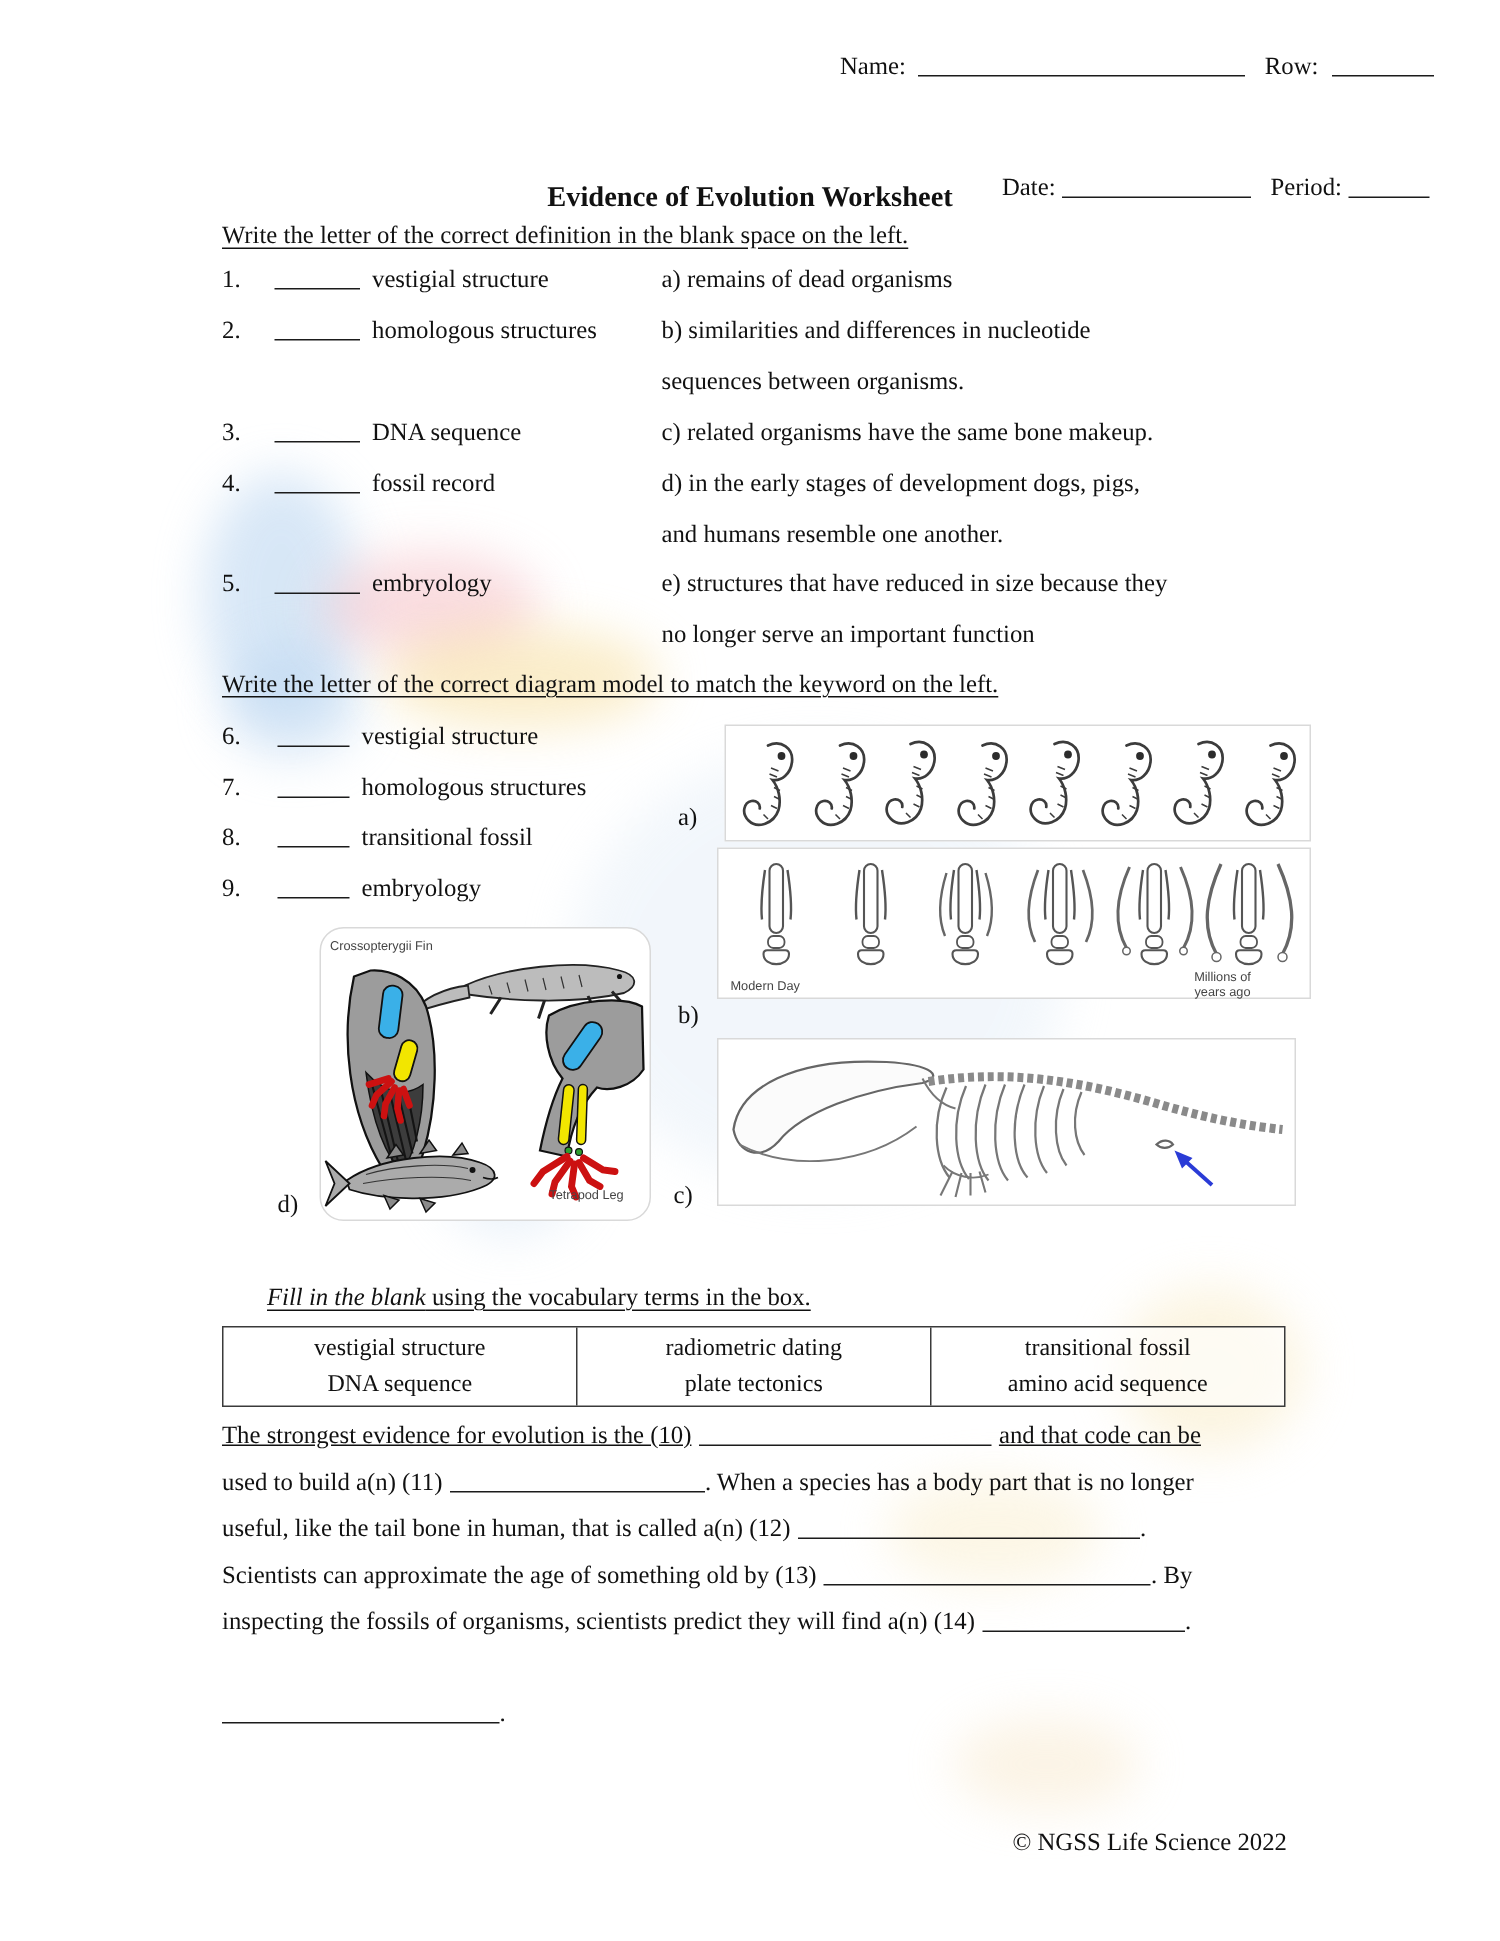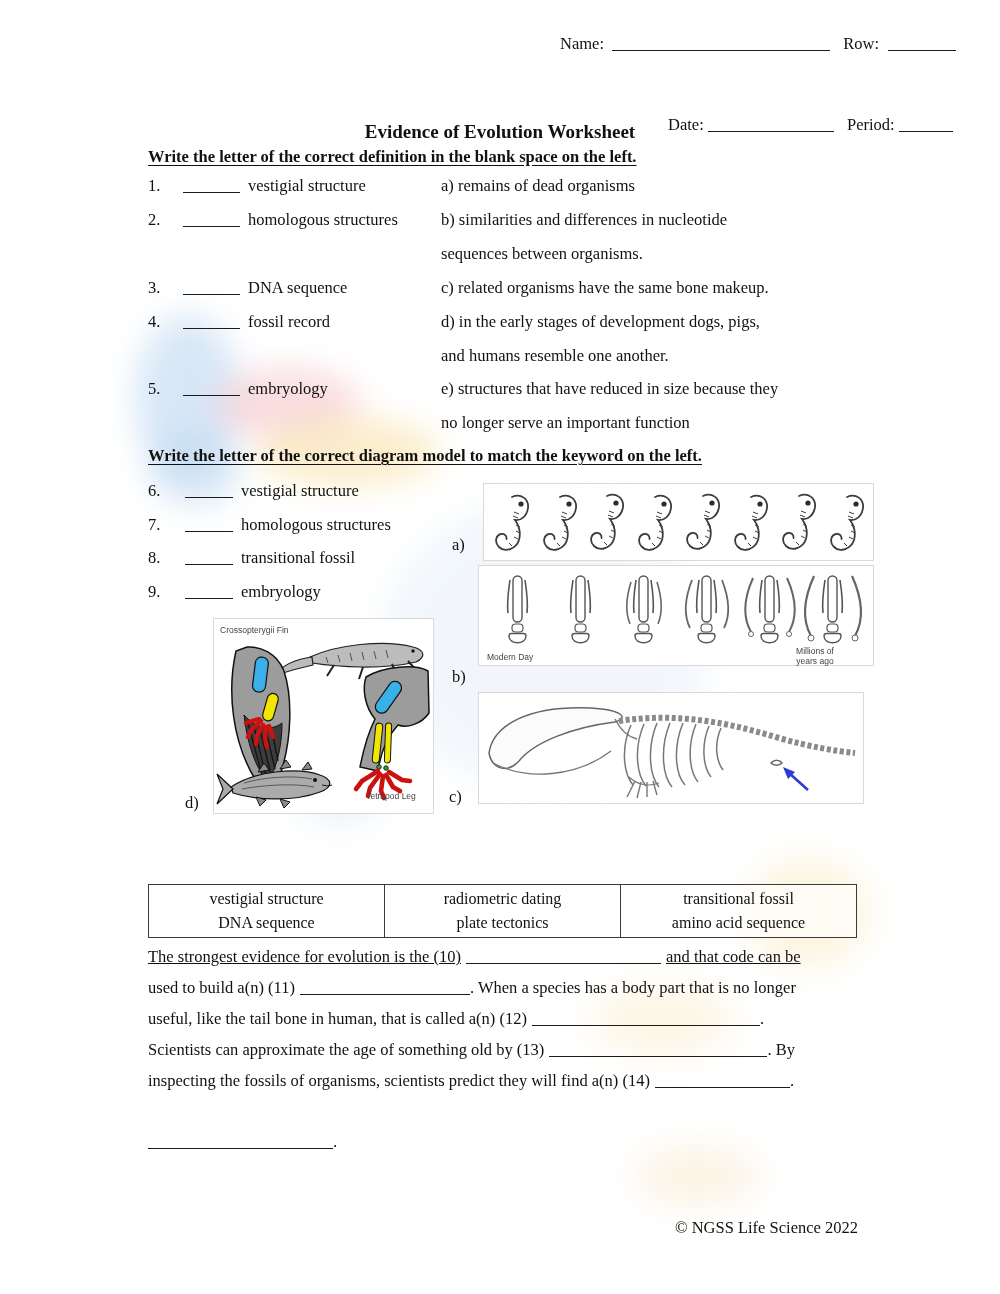--- a/index.html
+++ b/index.html
@@ -1,20 +1,20 @@
 <!DOCTYPE html>
 <html><head>
 <meta charset="utf-8">
 <style>
   html,body{margin:0;padding:0;background:#e8e8e8;}
   .page{position:relative;width:1000px;height:1294px;margin:0 auto;background:#ffffff;
         overflow:hidden;font-family:"Liberation Serif",serif;color:#111;}
   .abs{position:absolute;white-space:nowrap;font-size:16.5px;line-height:22px;}
   .title{position:absolute;left:0;width:100%;text-align:center;font-weight:bold;font-size:19px;}
-  .ul{text-decoration:underline;text-underline-offset:3px;font-weight:bold;}
+  .ul{text-decoration:underline;text-underline-offset:3px;}
   .it{font-style:italic;}
   .num{display:inline-block;width:35px;}
   .num2{display:inline-block;width:37px;}
   .bl{display:inline-block;border-bottom:1.5px solid #1b1b1b;height:13px;transform:translateY(2px);}
   .term{margin-left:8px;}
   .post{margin-left:5px;}
   .pre{margin-right:5px;}
   
   .blob{position:absolute;border-radius:50%;filter:blur(16px);pointer-events:none;}
   
@@ -182,21 +182,21 @@
       <path d="M 156,88 L 148,104 M 162,89 L 158,105 M 168,89 L 168,104 M 174,88 L 178,102" stroke="#777" stroke-width="1.4"></path>
       <path d="M 150,84 C 158,92 170,94 180,90" fill="none" stroke="#777" stroke-width="1.2"></path>
       <path d="M 292,70 c 4,-4 9,-3 11,0 c -3,3 -8,3 -11,0 Z" fill="none" stroke="#666" stroke-width="1.5"></path>
       <g>
         <line x1="329" y1="97" x2="310" y2="80" stroke="#2a3bd6" stroke-width="2.6"></line>
         <polygon points="304,74 316,79 309,86" fill="#2a3bd6"></polygon>
       </g>
     </svg>
   </div>
 
-  <div class="img-box" style="left:213px;top:618px;width:219px;height:194px;">
+  <div class="img-box" style="left:213px;top:618px;width:219px;height:194px;border-radius:16px;">
     <svg width="219" height="194" viewBox="0 0 219 194">
 
       <path d="M 96,38 C 122,26 170,20 199,28 C 211,31 212,38 202,43 C 168,51 124,48 98,44 Z" fill="#bcbcbc" stroke="#222" stroke-width="1.2"></path>
       <path d="M 98,38 C 80,40 68,47 59,57 C 71,53 85,49 99,46 Z" fill="#bcbcbc" stroke="#222" stroke-width="1.2"></path>
       <path d="M 120,46 l -7,11 M 149,48 l -4,12 M 178,45 l 5,11 M 194,42 l 8,9" stroke="#222" stroke-width="2" fill="none"></path>
       <circle cx="199" cy="32" r="1.7" fill="#111"></circle>
       <path d="M 112,38 l 2,6 M 124,36 l 2,7 M 136,34 l 2,8 M 148,33 l 2,8 M 160,32 l 2,8 M 172,31 l 2,8" stroke="#333" stroke-width="0.8"></path>
 
       <path d="M 22,32 C 13,72 18,122 41,160 C 53,172 63,168 68,150 C 77,120 79,80 70,52 C 63,34 46,27 33,28 Z" fill="#9c9c9c" stroke="#111" stroke-width="1.5"></path>
       <path d="M 30,96 C 34,130 44,153 54,162 C 62,151 68,128 68,104 C 56,113 42,109 30,96 Z" fill="#3c3c3c" stroke="#111" stroke-width="1"></path>
@@ -230,20 +230,23 @@
       <path d="M 44,153 l 6,-9 l 5,7 Z M 66,150 l 6,-9 l 5,7 Z M 88,151 l 6,-8 l 4,7 Z" fill="#8a8a8a" stroke="#111" stroke-width="1"></path>
       <path d="M 42,178 l 4,9 l 6,-6 Z M 66,180 l 4,9 l 6,-6 Z" fill="#8a8a8a" stroke="#111" stroke-width="1"></path>
       <circle cx="101" cy="161" r="2" fill="#111"></circle>
       <path d="M 108,166 q 6,2 10,0" fill="none" stroke="#111" stroke-width="1"></path>
       <path d="M 30,164 C 50,158 80,156 98,160 M 28,170 C 50,166 80,164 100,168" fill="none" stroke="#333" stroke-width="0.7"></path>
     </svg>
     <div class="cap" style="left:6px;top:6px;">Crossopterygii Fin</div>
     <div class="cap" style="left:138px;top:172px;width:78px;text-align:center;">Tetrapod Leg</div>
   </div>
 
+  <div class="abs ul" style="left:178px;top:854px;">
+    <span class="it">Fill in the blank</span><span> using the vocabulary terms in the box.</span>
+  </div>
 
   <div class="vocab">
     <div class="vcell">
       <div>vestigial structure</div>
       <div>DNA sequence</div>
     </div>
     <div class="vcell">
       <div>radiometric dating</div>
       <div>plate tectonics</div>
     </div>

